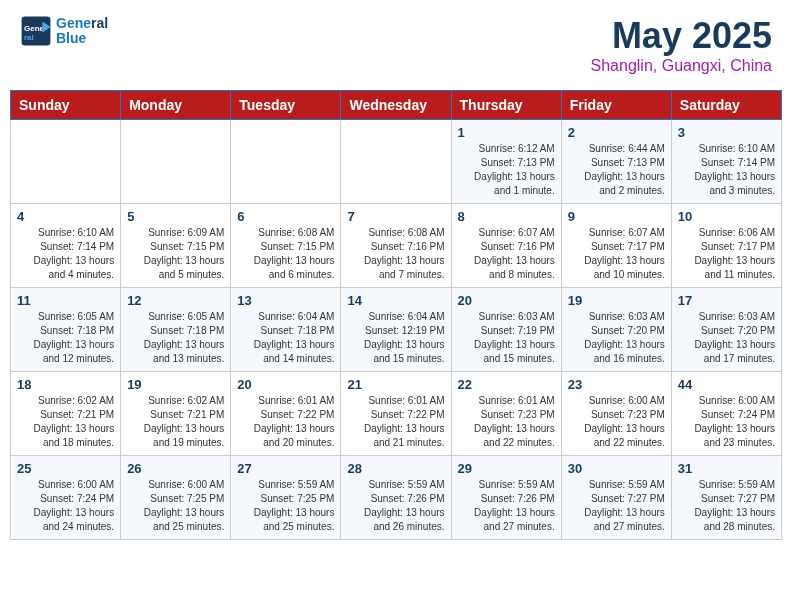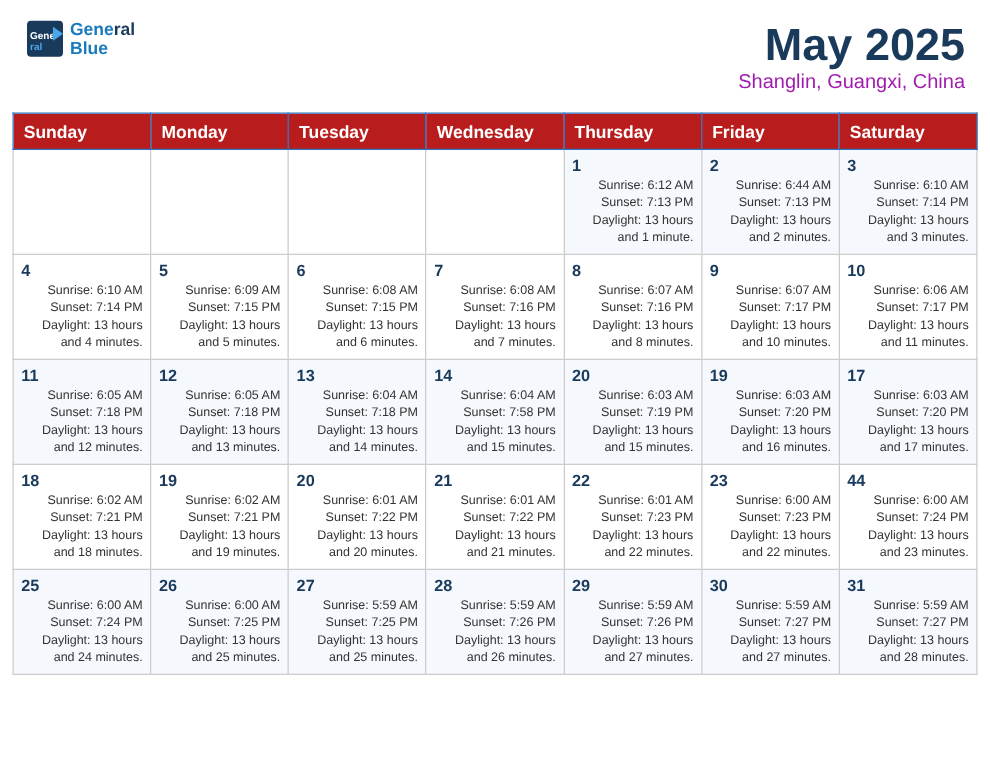--- a/index.html
+++ b/index.html
@@ -213,21 +213,21 @@
         </td>
         <td>
           <span class="day-number">13</span>
           <div class="cell-text">Sunrise: 6:04 AM
 Sunset: 7:18 PM
 Daylight: 13 hours and 14 minutes.</div>
         </td>
         <td>
           <span class="day-number">14</span>
           <div class="cell-text">Sunrise: 6:04 AM
-Sunset: 7:58 PM
+Sunset: 12:19 PM
 Daylight: 13 hours and 15 minutes.</div>
         </td>
         <td>
           <span class="day-number">20</span>
           <div class="cell-text">Sunrise: 6:03 AM
 Sunset: 7:19 PM
 Daylight: 13 hours and 15 minutes.</div>
         </td>
         <td>
           <span class="day-number">19</span>

